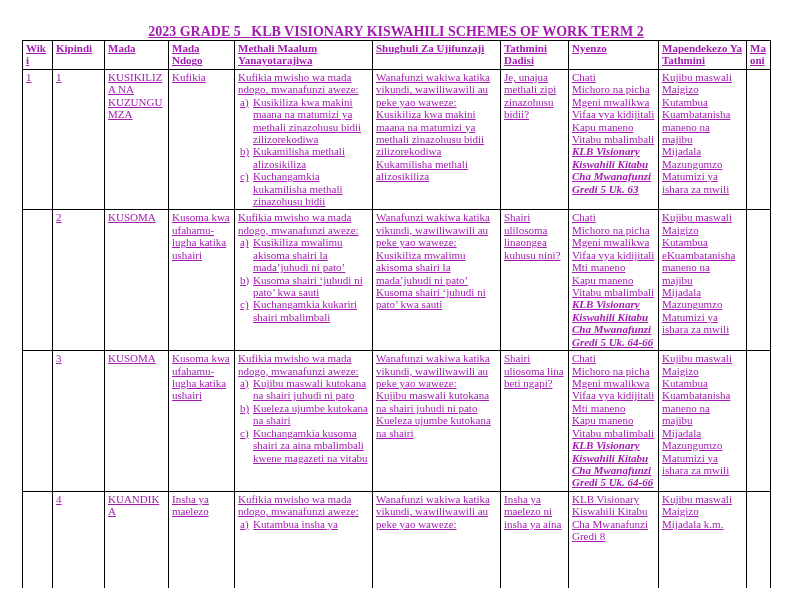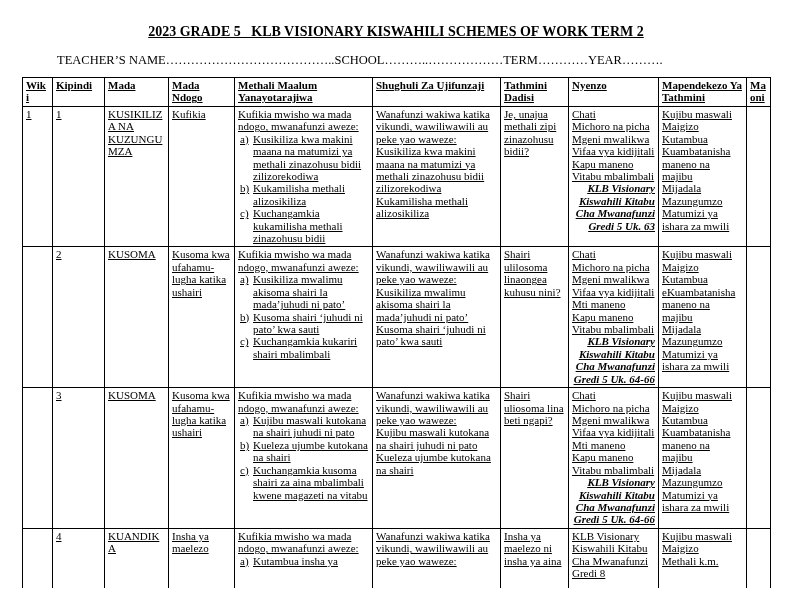--- a/index.html
+++ b/index.html
@@ -1,18 +1,18 @@
 <!DOCTYPE html>
 <html><head>
 <meta charset="utf-8">
 <style>
   * { box-sizing: border-box; }
   html, body { margin: 0; padding: 0; background: #ffffff; }
   .page {
-    width: 792px; height: 588px; background: #ffffff; color: #000000;
+    width: 792px; height: 588px; background: #ffffff; color: #a21caf;
     font-family: "Liberation Serif", "DejaVu Serif", serif;
     overflow: hidden; position: relative;
   }
   .doc-title {
     padding-top: 24px;
     text-align: center;
     font-weight: bold;
     font-size: 14px;
     text-decoration: underline;
     white-space: pre;
@@ -37,29 +37,28 @@
     text-align: left;
     padding: 1px 3px 2px 3px;
     overflow-wrap: break-word;
     word-wrap: break-word;
     text-decoration: underline;
   }
   table.schemes th { font-weight: bold; }
   .li { display: flex; margin-left: 2px; }
   .li-label { flex: 0 0 13px; }
   .li-text { flex: 1 1 auto; }
-  .book-ref { font-weight: bold; font-style: italic; text-decoration: underline; text-align: right; }
+  .book-ref { font-weight: bold; font-style: italic; text-decoration: underline; }
   table.schemes tbody tr:last-child td { height: 100px; }
 </style>
 </head>
 <body>
 
 <div class="page">
   <div class="doc-title">2023 GRADE 5   KLB VISIONARY KISWAHILI SCHEMES OF WORK TERM 2</div>
-  <div class="teacher-line">TEACHER’S NAME…………………………………..SCHOOL………..………………TERM…………YEAR……….</div>
   <table class="schemes">
     <colgroup>
       <col style="width:30px">
         <col style="width:52px">
         <col style="width:64px">
         <col style="width:66px">
         <col style="width:138px">
         <col style="width:128px">
         <col style="width:68px">
         <col style="width:90px">
@@ -236,19 +235,19 @@
           <td>
             <div class="para">Wanafunzi wakiwa katika vikundi, wawiliwawili au peke yao waweze:</div>
           </td>
           <td>Insha ya maelezo ni insha ya aina</td>
           <td>
             <div>KLB Visionary Kiswahili Kitabu Cha Mwanafunzi Gredi 8</div>
           </td>
           <td>
             <div>Kujibu maswali</div>
             <div>Maigizo</div>
-            <div>Methali k.m.</div>
+            <div>Mijadala k.m.</div>
           </td>
           <td></td>
         </tr>
       </tbody>
   </table>
 </div>
 
 </body></html>

